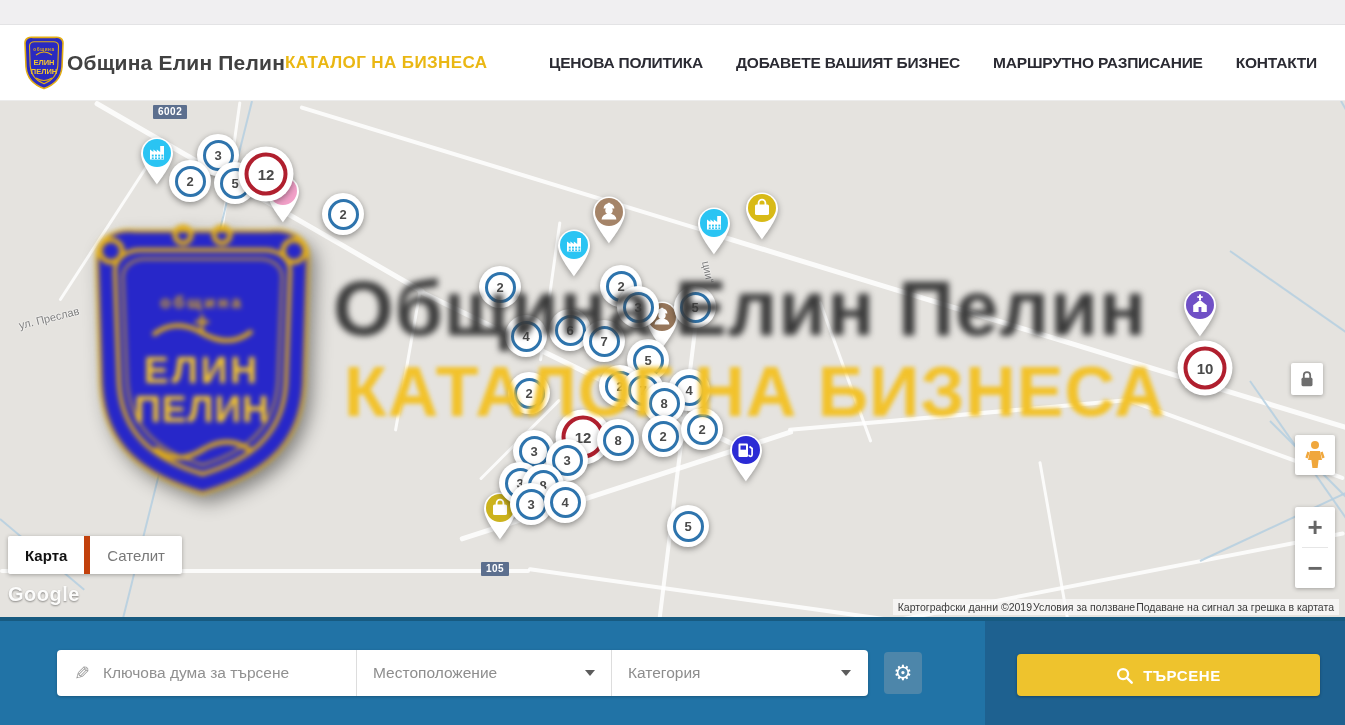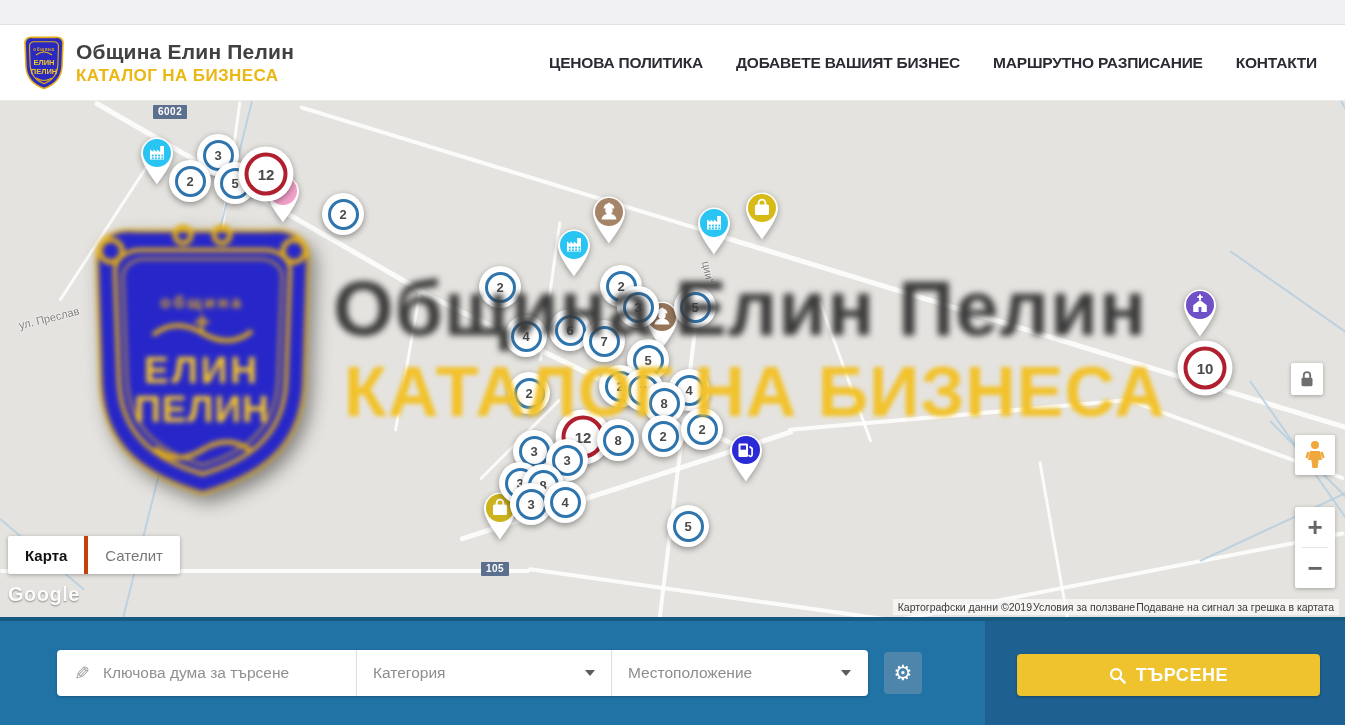--- a/index.html
+++ b/index.html
@@ -1,21 +1,21 @@
 <!DOCTYPE html>
 <html><head>
 <meta charset="utf-8">
 <style>
   html,body{margin:0;padding:0;}
   body{width:1345px;height:725px;overflow:hidden;font-family:"Liberation Sans",sans-serif;background:#fff;position:relative;}
   
   .topstrip{height:24px;background:#f0eff1;border-bottom:1px solid #e3e3e5;}
   .header{height:75px;background:#fff;display:flex;align-items:center;border-bottom:1px solid #ececec;position:relative;z-index:30;}
   .brand{display:flex;align-items:center;padding-left:21px;cursor:pointer;}
-  .brand-text{margin-left:9px;display:flex;flex-direction:column;line-height:1.12;}
+  .brand-text{display:flex;flex-direction:row;line-height:1.12;}
   .brand-title{font-size:21px;font-weight:bold;color:#414141;letter-spacing:.2px;}
   .brand-sub{font-size:17px;font-weight:bold;color:#eab713;letter-spacing:.4px;margin-top:2px;}
   .nav{margin-left:auto;display:flex;gap:33px;padding-right:28px;align-items:center;}
   .nav-item{font-size:15.5px;font-weight:bold;color:#2b2b33;letter-spacing:-.2px;cursor:pointer;white-space:nowrap;}
   
   .map{position:absolute;left:0;top:100px;width:1345px;height:517px;background:#e5e3df;overflow:hidden;}
   .street{position:absolute;background:#fff;opacity:.85;transform-origin:0 50%;border-radius:2px;}
   .bline{position:absolute;background:#b5cfe0;opacity:.85;transform-origin:0 50%;}
   .badge{position:absolute;background:#5c6f8e;color:#fff;font-size:10px;font-weight:bold;padding:1px 5px 2px;border-radius:1px;z-index:2;letter-spacing:.5px;}
   .slabel{position:absolute;color:#7e7e7e;font-size:11px;z-index:2;white-space:nowrap;text-shadow:0 0 2px #fff,0 0 2px #fff;}
@@ -25,21 +25,21 @@
   .cluster .ring{border-style:solid;border-radius:50%;display:flex;align-items:center;justify-content:center;font-weight:bold;color:#4a4a4a;box-sizing:border-box;}
   .cluster.norm{width:42px;height:42px;} .cluster.norm .ring{width:31px;height:31px;border-width:3.2px;font-size:13px;}
   .cluster.big{width:55px;height:55px;} .cluster.big .ring{width:43px;height:43px;border-width:4px;font-size:15px;}
   
   .wm1{position:absolute;left:333px;top:163px;z-index:8;font-size:78px;font-weight:bold;color:#3a3a3a;letter-spacing:1px;filter:blur(3.2px);white-space:nowrap;pointer-events:none;}
   .wm2{position:absolute;left:344px;top:252px;z-index:8;font-size:70px;font-weight:bold;color:#f2c22b;letter-spacing:1px;filter:blur(2.2px);white-space:nowrap;pointer-events:none;}
   .wm-crest{position:absolute;left:85px;top:115px;z-index:8;filter:blur(2.4px) drop-shadow(6px 8px 9px rgba(0,0,0,.45));pointer-events:none;}
   
   .maptype{position:absolute;left:8px;top:436px;z-index:10;display:flex;background:#fff;border-radius:2px;box-shadow:0 1px 4px rgba(0,0,0,.3);height:38px;}
   .maptype .mt{padding:0 17px;display:flex;align-items:center;font-size:15px;cursor:pointer;}
-  .mt-map{font-weight:bold;color:#111;border-right:4px solid #c2410c;}
+  .mt-map{font-weight:bold;color:#111;border-right:6px solid #c2410c;}
   .mt-sat{color:#787878;}
   .glogo{position:absolute;left:8px;top:483px;z-index:10;font-size:20px;font-weight:bold;color:#fff;opacity:.9;letter-spacing:.5px;text-shadow:0 1px 2px rgba(0,0,0,.45);cursor:pointer;}
   .attrib{position:absolute;right:6px;bottom:2px;z-index:10;display:flex;gap:1px;background:rgba(250,250,250,.75);padding:2px 5px;font-size:10.5px;color:#3a3a3a;white-space:nowrap;}
   .attrib span{cursor:default;} .attrib .lnk{cursor:pointer;}
   .ctrl{position:absolute;background:#fff;border-radius:2px;box-shadow:0 1px 4px rgba(0,0,0,.3);z-index:10;display:flex;align-items:center;justify-content:center;cursor:pointer;}
   .lockbtn{left:1291px;top:263px;width:32px;height:32px;}
   .pegman{left:1295px;top:335px;width:40px;height:40px;}
   .zoombox{left:1295px;top:407px;width:40px;height:81px;flex-direction:column;padding:0;}
   .zbtn{width:40px;height:40px;display:flex;align-items:center;justify-content:center;font-size:26px;font-weight:bold;color:#666;cursor:pointer;}
   .zdiv{width:26px;height:1px;background:#e6e6e6;}
@@ -51,21 +51,21 @@
   .f-key{width:300px;border-right:1px solid #ddd;padding-left:17px;}
   .f-key .pencil{color:#9a9a9a;font-size:19px;margin-right:11px;transform:scaleX(-1);}
   .f-key input{border:none;outline:none;font-size:15.5px;color:#555;width:240px;font-family:"Liberation Sans",sans-serif;}
   .f-key input::placeholder{color:#909090;opacity:1;}
   .f-sel{width:255px;border-right:1px solid #ddd;padding:0 16px;justify-content:space-between;cursor:pointer;}
   .f-sel:last-child{border-right:none;}
   .f-sel .sel-label{font-size:15.5px;color:#8d8d8d;}
   .caret{width:0;height:0;border-left:5px solid transparent;border-right:5px solid transparent;border-top:6px solid #5c5c5c;}
   .gearbtn{position:absolute;left:884px;top:31px;width:38px;height:42px;background:#4d86aa;border-radius:4px;display:flex;align-items:center;justify-content:center;color:#fff;font-size:21px;cursor:pointer;}
   .searchbtn{position:absolute;left:1017px;top:33px;width:303px;height:42px;background:#eec32d;border-radius:4px;display:flex;align-items:center;justify-content:center;gap:10px;cursor:pointer;box-shadow:0 1px 3px rgba(0,0,0,.3);}
-  .searchbtn span{color:#fff;font-weight:bold;font-size:18px;letter-spacing:.6px;}
+  .searchbtn span{color:#fff;font-weight:bold;font-size:15px;letter-spacing:.6px;}
   svg text{font-family:"Liberation Sans",sans-serif;}
 </style>
 </head>
 <body>
 
 <div class="topstrip"></div>
 <div class="header">
   <div class="brand">
     <svg width="46" height="58" viewBox="0 0 46 58">
       <path d="M4 9 C4 4.5 8 2.8 12 3.4 H34 C38 2.8 42 4.5 42 9 L41 33 C40 45 33 51 23 54.6 C13 51 6 45 5 33 Z" fill="#2a2ac0" stroke="#e3ae14" stroke-width="1.6"></path>
@@ -422,25 +422,25 @@
 </div>
 
 <div class="bottombar">
   <div class="darkside"></div>
   <div class="fieldgroup">
     <div class="field f-key">
       <span class="pencil">✎</span>
       <input type="text" placeholder="Ключова дума за търсене" style="">
     </div>
     <div class="field f-sel">
+      <span class="sel-label">Местоположение</span>
+      <span class="caret"></span>
+    </div>
+    <div class="field f-sel">
       <span class="sel-label">Категория</span>
-      <span class="caret"></span>
-    </div>
-    <div class="field f-sel">
-      <span class="sel-label">Местоположение</span>
       <span class="caret"></span>
     </div>
   </div>
   <div class="gearbtn">
     <span>⚙</span>
   </div>
   <div class="searchbtn">
     <svg width="17" height="17" viewBox="0 0 18 18">
       <circle cx="7.5" cy="7.5" r="5.3" stroke="#fff" stroke-width="2.4" fill="none"></circle>
       <path d="M11.6 11.6 L16.6 16.6" stroke="#fff" stroke-width="2.6" stroke-linecap="round"></path>

